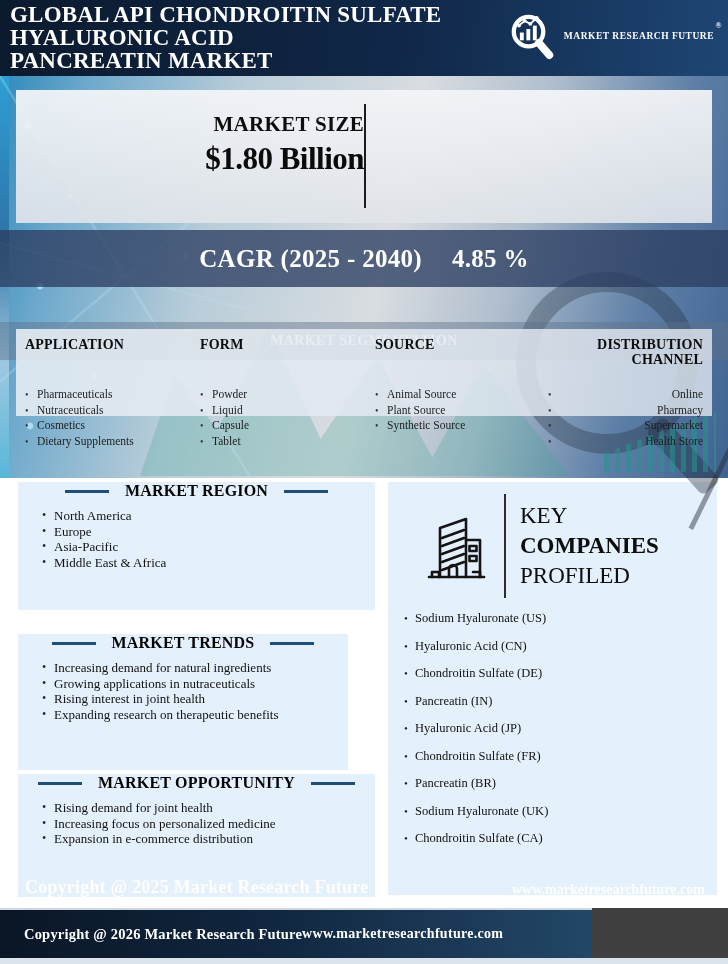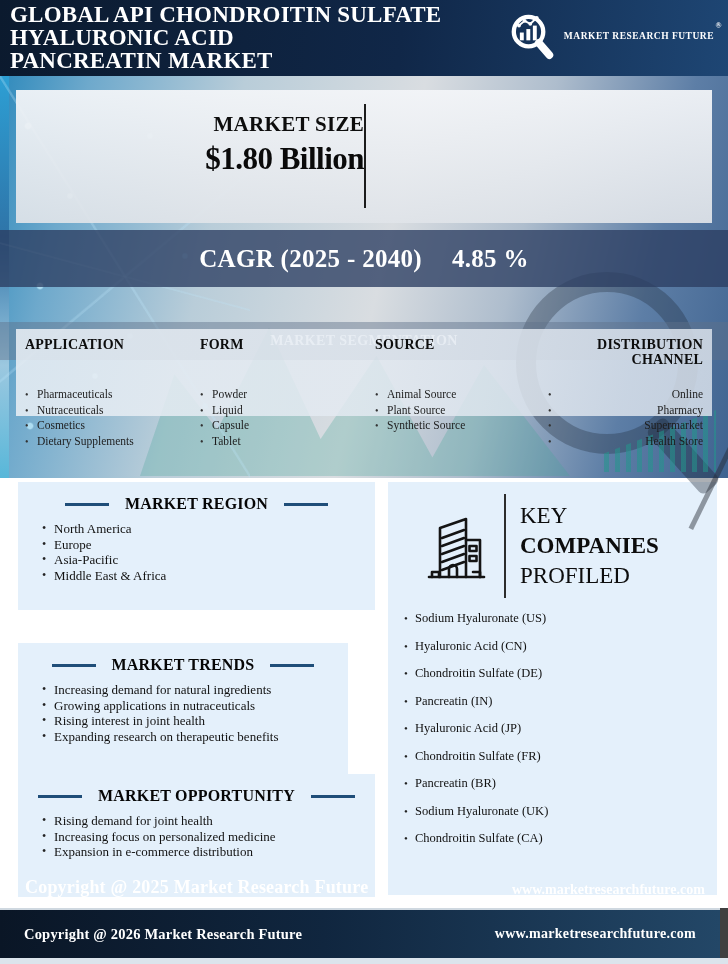--- a/index.html
+++ b/index.html
@@ -124,26 +124,26 @@
   .seg-list { list-style:none; margin:10px 0 0 0; padding:0; }
   .seg-list li {
     font-size:11.5px; line-height:15.5px; color:#1d1d1d; padding-left:12px; position:relative;
   }
   .seg-list li::before { content:"•"; position:absolute; left:0; top:0; font-size:10px; color:#333; }
 
   
   .lower { position:absolute; top:478px; left:0; width:728px; height:430px; background:#ffffff; }
   .card { position:absolute; background:#e4f0fb; }
   .card-region  { left:18px; width:357px; top:4px;   height:128px; }
-  .card-trends  { left:18px; width:330px; top:165px; height:136px; }
+  .card-trends  { left:18px; width:330px; top:156px; height:136px; }
   .card-opp     { left:18px; width:357px; top:296px; height:123px; }
   .card-comp    { left:388px; width:329px; top:4px;  height:413px; }
 
   .card-title-row {
-    display:flex; align-items:center; justify-content:center; gap:16px; margin-top:13px;
+    display:flex; align-items:center; justify-content:center; gap:16px; 
   }
   .dash { width:44px; height:3px; background:#1f4e79; }
   .card-title { font-size:16px; font-weight:bold; color:#060606; letter-spacing:.2px; }
 
   .blist { list-style:none; margin:8px 0 0 0; padding:0 0 0 24px; }
   .blist li {
     font-size:13px; line-height:15.6px; color:#111; padding-left:12px; position:relative;
   }
   .blist li::before { content:"•"; position:absolute; left:0; top:0; color:#222; font-size:12px; }
 
@@ -166,24 +166,24 @@
     position:absolute; left:25px; top:399px; color:#ffffff; font-weight:bold;
     font-size:18px; z-index:3; letter-spacing:.2px; white-space:nowrap;
   }
   .wm-site {
     position:absolute; left:512px; top:404px; color:#ffffff; font-weight:bold;
     font-size:14px; z-index:3; white-space:nowrap;
   }
 
   
   .footer {
-    position:absolute; top:908px; left:0; width:720px; height:50px;
+    position:absolute; top:908px; left:0; width:592px; height:50px;
     background:linear-gradient(90deg,#0a1626 0%, #10263f 45%, #234767 100%);
     border-top:2px solid #cfd8e0;
-    display:flex; align-items:center; justify-content:space-between;
+    display:flex; align-items:center; 
     padding:0 24px; color:#ffffff; z-index:5;
   }
   .footer-copy { font-size:14.5px; font-weight:bold; letter-spacing:.2px; }
   .footer-site { font-size:14px; font-weight:bold; letter-spacing:.3px; }
   .bottom-strip { position:absolute; top:958px; left:0; width:728px; height:6px; background:#dbe4ec; }
 </style>
 </head>
 <body>
 
 <div class="page">

